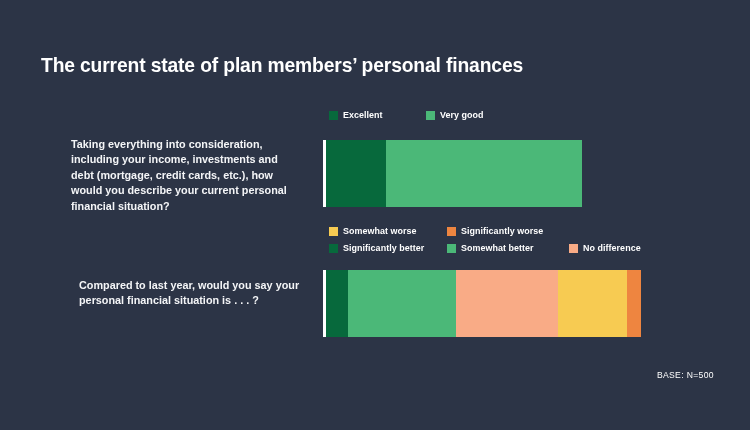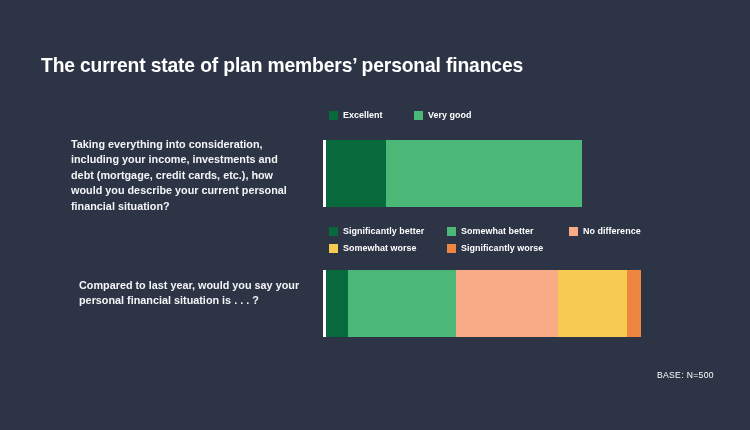--- a/index.html
+++ b/index.html
@@ -87,21 +87,21 @@
     font-weight: bold;
     color: #ffffff;
     letter-spacing: 0.05px;
     transform: scaleX(0.96);
     transform-origin: left center;
   }
   #legend-1 {
     left: 329px;
     top: 110px;
   }
-  #legend-1 .legend-item + .legend-item { margin-left: 9px; padding-left: 21px; }
+  #legend-1 .legend-item + .legend-item { margin-left: 21px; padding-left: 21px; }
 
   #legend-2 {
     left: 329px;
     top: 226px;
     width: 330px;
   }
   #legend-2 .legend-row { margin-bottom: 7px; }
   #legend-2 .legend-row:last-child { margin-bottom: 0; }
   #legend-2 .lg-item-0 { width: 118px; }
   #legend-2 .lg-item-1 { width: 122px; }
@@ -177,41 +177,41 @@
   <div id="chart-1" class="bar-chart">
     <div class="axis-line"></div>
     <div class="bar-track">
         <div class="bar-seg" title="Excellent" style="background: rgb(7, 105, 60); width: 60px;"></div>
         <div class="bar-seg" title="Very good" style="background: rgb(75, 184, 120); width: 196px;"></div>
       </div>
   </div>
 
   <div id="legend-2" class="legend">
       <div class="legend-row">
+        <div class="legend-item lg-item-3">
+          <span class="legend-swatch" style="background: rgb(247, 203, 82);"></span>
+          <span class="legend-label">Somewhat worse</span>
+        </div>
+        <div class="legend-item lg-item-4">
+          <span class="legend-swatch" style="background: rgb(238, 133, 64);"></span>
+          <span class="legend-label">Significantly worse</span>
+        </div>
+      </div>
+      <div class="legend-row">
         <div class="legend-item lg-item-0">
           <span class="legend-swatch" style="background: rgb(7, 105, 60);"></span>
           <span class="legend-label">Significantly better</span>
         </div>
         <div class="legend-item lg-item-1">
           <span class="legend-swatch" style="background: rgb(75, 184, 120);"></span>
           <span class="legend-label">Somewhat better</span>
         </div>
         <div class="legend-item lg-item-2">
           <span class="legend-swatch" style="background: rgb(249, 171, 134);"></span>
           <span class="legend-label">No difference</span>
-        </div>
-      </div>
-      <div class="legend-row">
-        <div class="legend-item lg-item-3">
-          <span class="legend-swatch" style="background: rgb(247, 203, 82);"></span>
-          <span class="legend-label">Somewhat worse</span>
-        </div>
-        <div class="legend-item lg-item-4">
-          <span class="legend-swatch" style="background: rgb(238, 133, 64);"></span>
-          <span class="legend-label">Significantly worse</span>
         </div>
       </div>
     </div>
 
   <div id="question-2-text" class="question-text">Compared to last year, would you say your personal financial situation is . . . ?</div>
 
   <div id="chart-2" class="bar-chart">
     <div class="axis-line"></div>
     <div class="bar-track">
         <div class="bar-seg" title="Significantly better" style="background: rgb(7, 105, 60); width: 22px;"></div>

